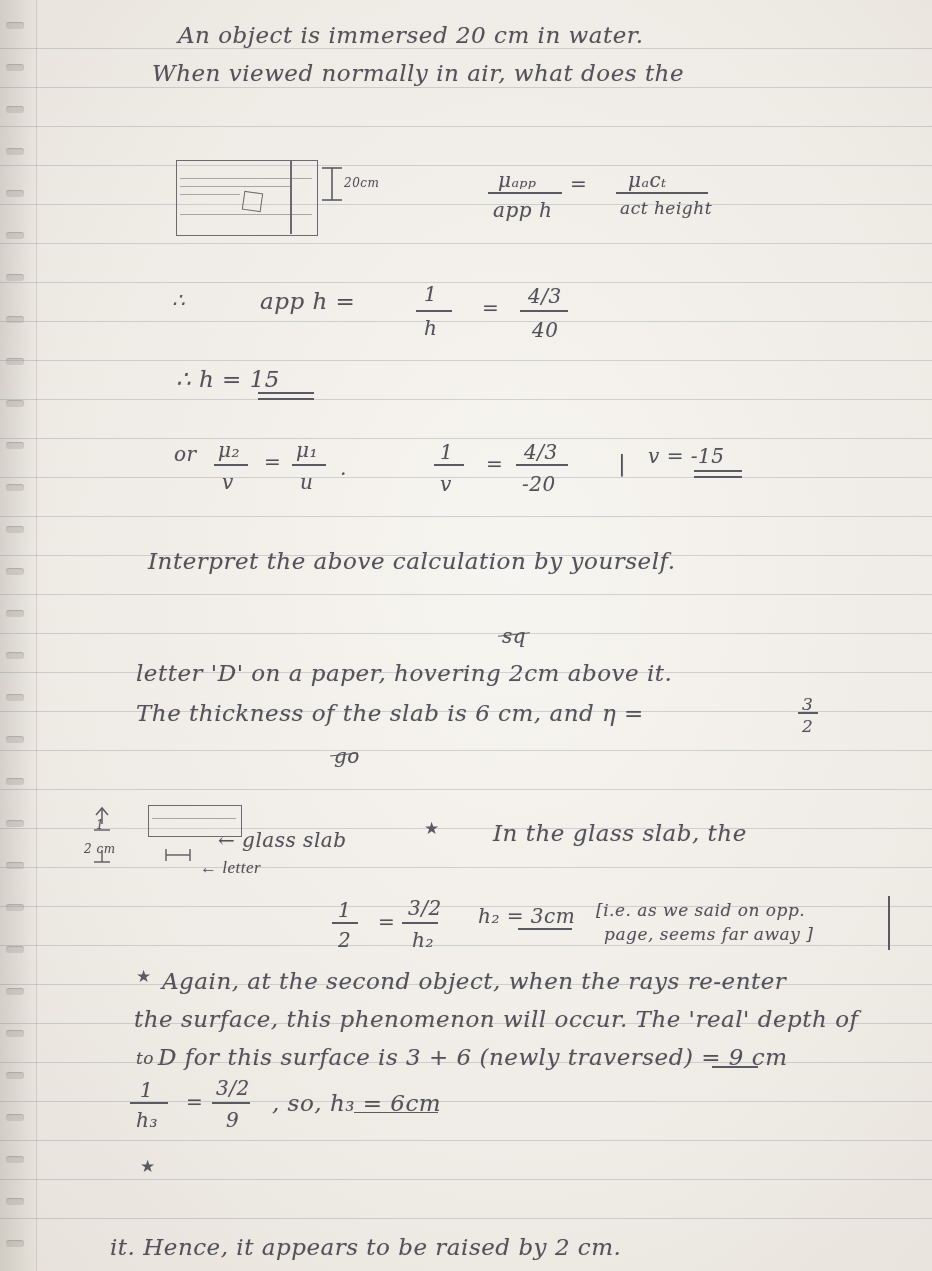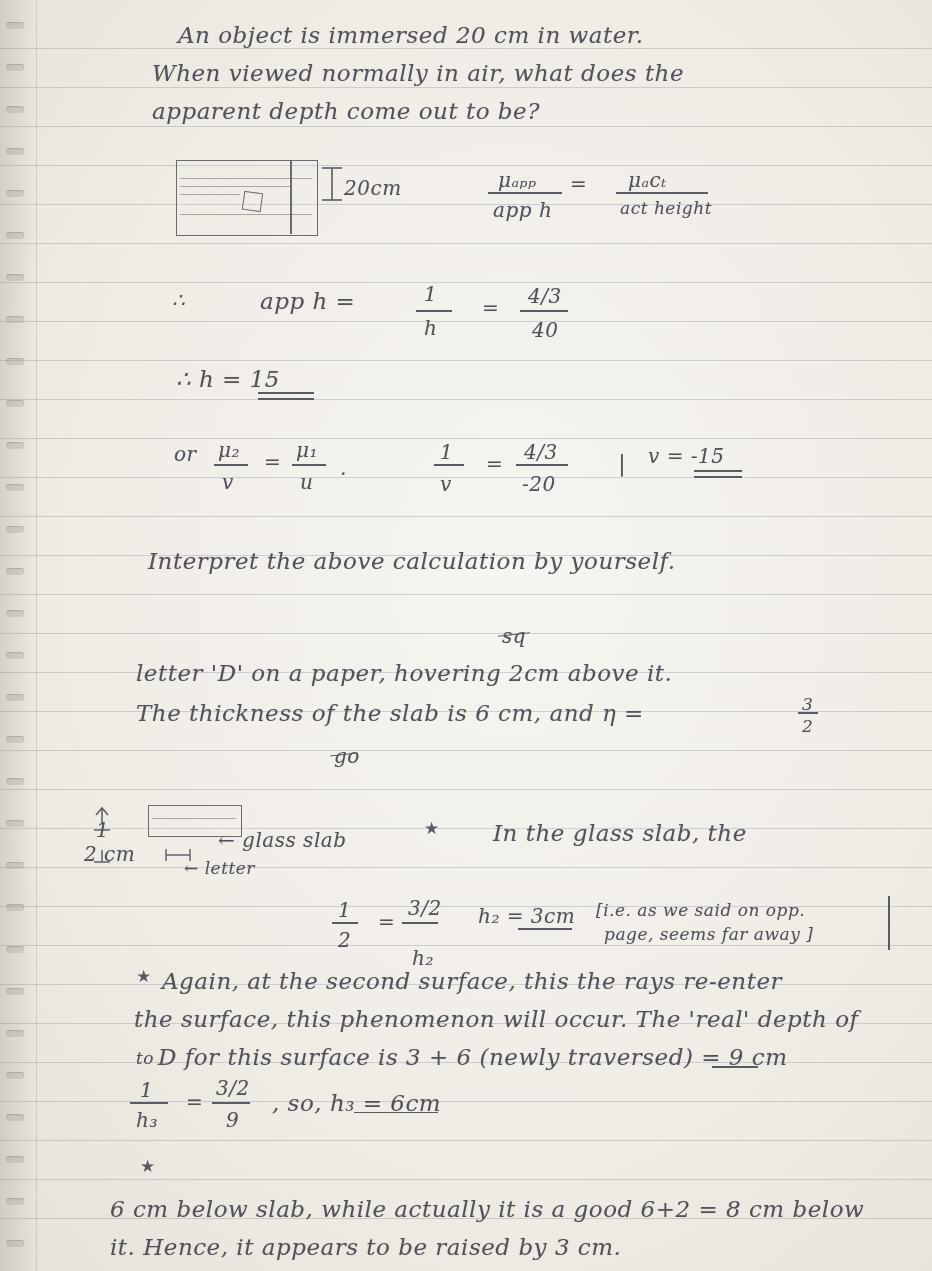--- a/index.html
+++ b/index.html
@@ -39,21 +39,21 @@
     white-space:nowrap;
     color:#53525a;
     font-family:"DejaVu Serif", serif;
     font-style:italic;
     letter-spacing:.5px;
     text-shadow:0 0 1px rgba(80,80,90,.25);
   }
   .big{font-size:23px;}
   .med{font-size:20px;}
   .sm{font-size:17px;}
-  .xs{font-size:20px;}
+  .xs{font-size:12px;}
   
   .fig-tank{position:absolute;border:1.6px solid #6a6a72;}
   .thin{position:absolute;background:rgba(105,105,115,.55);}
   .star{position:absolute;font-size:17px;color:#5a5a62;}
   svg{position:absolute;overflow:visible;}
 </style>
 </head>
 <body>
 
 <div class="paper"></div>
@@ -176,21 +176,20 @@
   <div class="thin" style="left:694px;top:476px;width:48px;height:1.6px;background:#5a5a62;"></div>
   <div class="thin" style="left:518px;top:928px;width:54px;height:1.6px;background:#5a5a62;"></div>
   <div class="thin" style="left:712px;top:1066px;width:46px;height:1.6px;background:#5a5a62;"></div>
   <div class="thin" style="left:354px;top:1112px;width:84px;height:1.4px;background:#5a5a62;"></div>
   <div class="thin" style="left:498px;top:634px;width:32px;height:1.4px;background:#5a5a62;transform:rotate(-6deg);"></div>
   <div class="thin" style="left:330px;top:754px;width:28px;height:1.4px;background:#5a5a62;transform:rotate(-6deg);"></div>
   <div class="thin" style="left:888px;top:896px;width:2px;height:54px;background:#5a5a62;"></div>
 
 <div class="h big" style="left: 178px; top: 22px;">An object is immersed  20 cm in water.</div>
     <div class="h big" style="left: 152px; top: 60px;">When viewed normally in air, what does the</div>
-    <div class="h big" style="left: 152px; top: 98px;">apparent depth come out to be?</div>
     <div class="h xs" style="left: 344px; top: 176px;">20cm</div>
     <div class="h med" style="left: 498px; top: 168px;">μₐₚₚ</div>
     <div class="h med" style="left: 570px; top: 172px;">=</div>
     <div class="h med" style="left: 628px; top: 168px;">μₐсₜ</div>
     <div class="h med" style="left: 493px; top: 198px;">app h</div>
     <div class="h sm" style="left: 620px; top: 198px;">act height</div>
     <div class="h med" style="left: 172px; top: 288px;">∴</div>
     <div class="h big" style="left: 260px; top: 288px;">app h =</div>
     <div class="h med" style="left: 424px; top: 282px;">1</div>
     <div class="h med" style="left: 424px; top: 316px;">h</div>
@@ -215,38 +214,37 @@
     <div class="h big" style="left: 148px; top: 548px;">Interpret the above calculation by yourself.</div>
     <div class="h med" style="left: 502px; top: 624px;">sq</div>
     <div class="h big" style="left: 136px; top: 660px;">letter 'D' on a paper, hovering  2cm above it.</div>
     <div class="h big" style="left: 136px; top: 700px;">The thickness of the slab is   6 cm, and η =</div>
     <div class="h sm" style="left: 802px; top: 694px;">3</div>
     <div class="h sm" style="left: 802px; top: 716px;">2</div>
     <div class="h med" style="left: 334px; top: 744px;">go</div>
     <div class="h xs" style="left: 96px; top: 818px;">1</div>
     <div class="h xs" style="left: 84px; top: 842px;">2 cm</div>
     <div class="h med" style="left: 218px; top: 828px;">← glass slab</div>
-    <div class="h sm" style="left: 184px; top: 858px;">← letter</div>
+    <div class="h sm" style="left: 200px; top: 858px; font-family: Liberation Serif, serif;">← letter</div>
     <div class="h big" style="left: 450px; top: 820px; margin-left: 43px;">In the glass slab, the</div>
     <div class="h med" style="left: 338px; top: 898px;">1</div>
     <div class="h med" style="left: 338px; top: 928px;">2</div>
     <div class="h med" style="left: 378px; top: 910px;">=</div>
     <div class="h med" style="left: 408px; top: 896px;">3/2</div>
-    <div class="h med" style="left: 412px; top: 928px; margin-top: 18px;">h₂</div>
+    <div class="h med" style="left: 412px; top: 928px;">h₂</div>
     <div class="h med" style="left: 478px; top: 904px;">h₂ = 3cm</div>
     <div class="h sm" style="left: 596px; top: 900px;">[i.e. as we said on opp.</div>
     <div class="h sm" style="left: 604px; top: 924px;">page, seems far away ]</div>
-    <div class="h big" style="left: 162px; top: 968px;">Again, at the second surface, this the rays re-enter</div>
+    <div class="h big" style="left: 162px; top: 968px;">Again, at the second object, when the rays re-enter</div>
     <div class="h big" style="left: 134px; top: 1006px;">the surface, this phenomenon will occur. The 'real' depth of</div>
     <div class="h big" style="left: 158px; top: 1044px;">D for this  surface is   3 + 6 (newly traversed) = 9 cm</div>
     <div class="h sm" style="left: 136px; top: 1048px;">to</div>
     <div class="h med" style="left: 140px; top: 1078px;">1</div>
     <div class="h med" style="left: 136px; top: 1108px;">h₃</div>
     <div class="h med" style="left: 186px; top: 1090px;">=</div>
     <div class="h med" style="left: 216px; top: 1076px;">3/2</div>
     <div class="h med" style="left: 226px; top: 1108px;">9</div>
     <div class="h big" style="left: 272px; top: 1090px;">, so, h₃ = 6cm</div>
-    <div class="h big" style="left: 110px; top: 1196px;">6 cm below slab, while actually it is a good 6+2 = 8 cm below</div>
-    <div class="h big" style="left: 110px; top: 1234px;">it. Hence, it appears to be raised by 3 cm.</div>
+    <div class="h big" style="left: 110px; top: 1234px;">it. Hence, it appears to be raised by 2 cm.</div>
     <div class="star" style="left: 424px; top: 818px;">★</div>
     <div class="star" style="left: 136px; top: 966px;">★</div>
     <div class="star" style="left: 140px; top: 1156px;">★</div>
   </div>
 
 </body></html>

